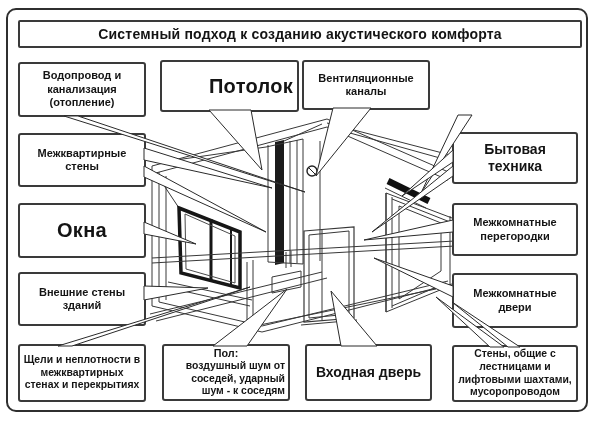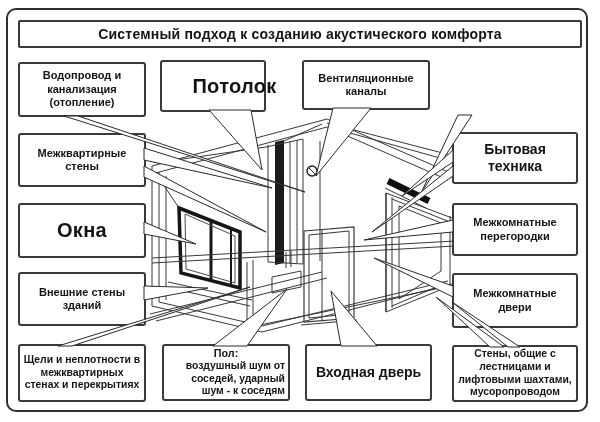--- a/index.html
+++ b/index.html
@@ -129,21 +129,21 @@
   <div class="box big" style="left:18px;top:203px;width:128px;height:55px;">
     <span>Окна</span>
   </div>
   <div class="box fs11" style="left:18px;top:272px;width:128px;height:54px;">
     <span>Внешние стены зданий</span>
   </div>
   <div class="box fs10" style="left:18px;top:344px;width:128px;height:58px;">
     <span>Щели и неплотности в межквартирных стенах и перекрытиях</span>
   </div>
 
-  <div class="box big" style="left:160px;top:60px;width:106px;height:52px;padding-left:46px;">
+  <div class="box big" style="left:160px;top:60px;width:139px;height:52px;padding-left:46px;">
     <span>Потолок</span>
   </div>
   <div class="box fs11" style="left:302px;top:60px;width:128px;height:50px;">
     <span>Вентиляционные каналы</span>
   </div>
 
   <div class="box big2" style="left:452px;top:132px;width:126px;height:52px;">
     <span>Бытовая техника</span>
   </div>
   <div class="box fs11" style="left:452px;top:203px;width:126px;height:53px;">

